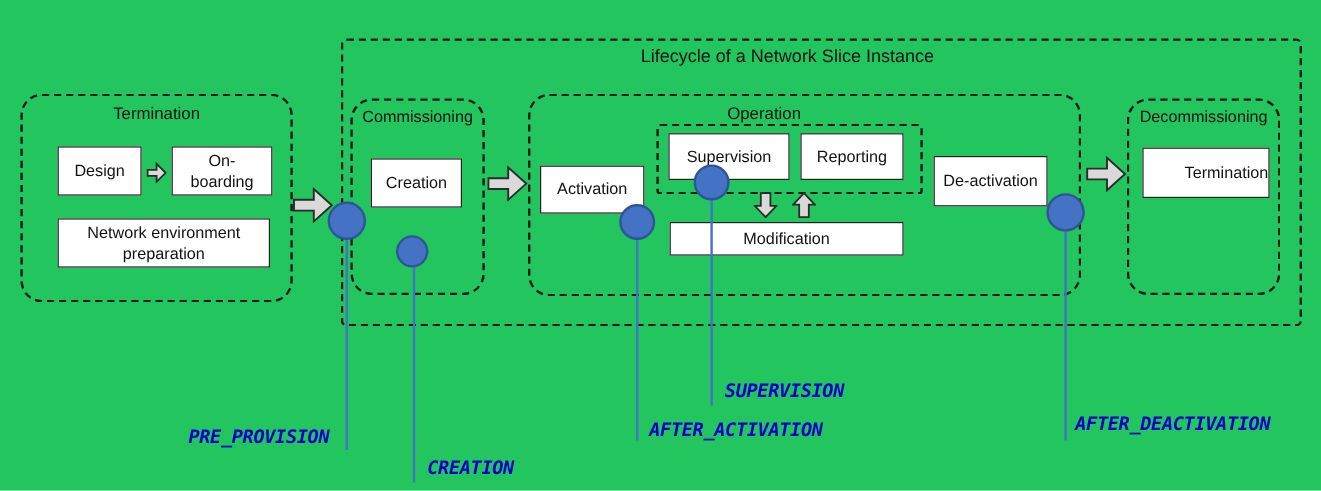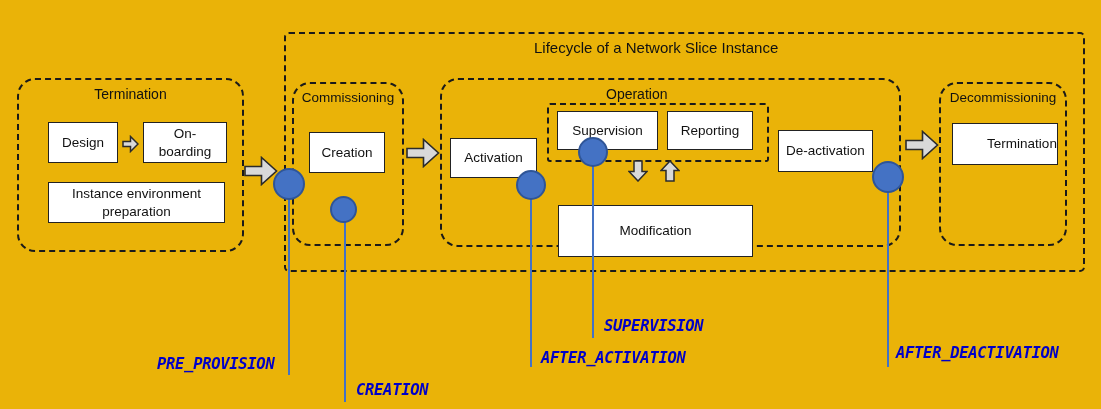--- a/index.html
+++ b/index.html
@@ -1,17 +1,17 @@
 <!DOCTYPE html>
 <html><head>
 <meta charset="utf-8">
 <style>
   html,body{margin:0;padding:0;background:#fff;}
   .canvas{
-    position:relative;width:1101px;height:409px;background:#eab308;
+    position:relative;width:1101px;height:409px;background:#22c55e;
     font-family:"Liberation Sans",sans-serif;color:#111;overflow:hidden;
   }
   .dashed-box{position:absolute;border:2px dashed #1a1a1a;border-radius:18px;z-index:1;}
   .outer-box{position:absolute;border:2px dashed #1a1a1a;border-radius:5px;z-index:0;}
   .phase-title{position:absolute;top:6px;left:0;width:100%;text-align:center;font-size:14px;color:#111;}
   .inner-dashed{position:absolute;border:2px dashed #1a1a1a;border-radius:3px;z-index:1;}
   .pbox{
     position:absolute;border:1.8px solid #222;background:#fff;box-sizing:border-box;
     display:flex;align-items:center;justify-content:center;text-align:center;
     font-size:13.5px;line-height:1.3;z-index:2;padding:0 6px;
@@ -38,21 +38,21 @@
   <div class="dashed-box" style="left:17px;top:78px;width:223px;height:170px;">
     <div class="phase-title">Termination</div>
   </div>
   <div class="pbox nowrap" style="left:48px;top:122px;width:70px;height:41px;">Design</div>
   <div class="arrow" style="left:122px;top:135px;">
     <svg width="17" height="18" viewBox="0 0 17 18">
         <path d="M1 6.5 H8.5 V1.5 L16 9 L8.5 16.5 V11.5 H1 Z" fill="#D9D9D9" stroke="#2b2b2b" stroke-width="1.5"></path>
       </svg>
   </div>
   <div class="pbox" style="left:143px;top:122px;width:84px;height:41px;">On-boarding</div>
-  <div class="pbox" style="left:48px;top:182px;width:177px;height:41px;padding:0 12px;">Instance environment preparation</div>
+  <div class="pbox" style="left:48px;top:182px;width:177px;height:41px;padding:0 12px;">Network environment preparation</div>
 
   <div class="arrow" style="left:244px;top:156px;">
     <svg width="34" height="30" viewBox="0 0 34 30">
         <path d="M1 10.5 H17.5 V1.5 L32.5 15 L17.5 28.5 V19.5 H1 Z" fill="#D9D9D9" stroke="#2b2b2b" stroke-width="1.6"></path>
       </svg>
   </div>
 
   <div class="dashed-box" style="left:292px;top:82px;width:108px;height:160px;">
     <div class="phase-title" style="font-size:13.5px;">Commissioning</div>
   </div>
@@ -74,21 +74,21 @@
   <div class="arrow" style="left:628px;top:160px;">
     <svg width="20" height="22" viewBox="0 0 20 22">
         <path d="M6 1 H14 V11.5 H19 L10 21 L1 11.5 H6 Z" fill="#D9D9D9" stroke="#2b2b2b" stroke-width="1.5"></path>
       </svg>
   </div>
   <div class="arrow" style="left:660px;top:160px;">
     <svg width="20" height="22" viewBox="0 0 20 22">
         <path d="M6 21 H14 V10.5 H19 L10 1 L1 10.5 H6 Z" fill="#D9D9D9" stroke="#2b2b2b" stroke-width="1.5"></path>
       </svg>
   </div>
-  <div class="pbox nowrap" style="left:558px;top:185px;width:195px;height:52px;margin-top:20px;">Modification</div>
+  <div class="pbox nowrap" style="left:558px;top:185px;width:195px;height:28px;">Modification</div>
   <div class="pbox nowrap" style="left:778px;top:130px;width:95px;height:42px;padding:16px 2px;">De-activation</div>
 
   <div class="arrow" style="left:905px;top:130px;">
     <svg width="34" height="30" viewBox="0 0 34 30">
         <path d="M1 10.5 H17.5 V1.5 L32.5 15 L17.5 28.5 V19.5 H1 Z" fill="#D9D9D9" stroke="#2b2b2b" stroke-width="1.6"></path>
       </svg>
   </div>
 
   <div class="dashed-box" style="left:939px;top:82px;width:124px;height:160px;">
     <div class="phase-title" style="font-size:13.5px;">Decommissioning</div>

